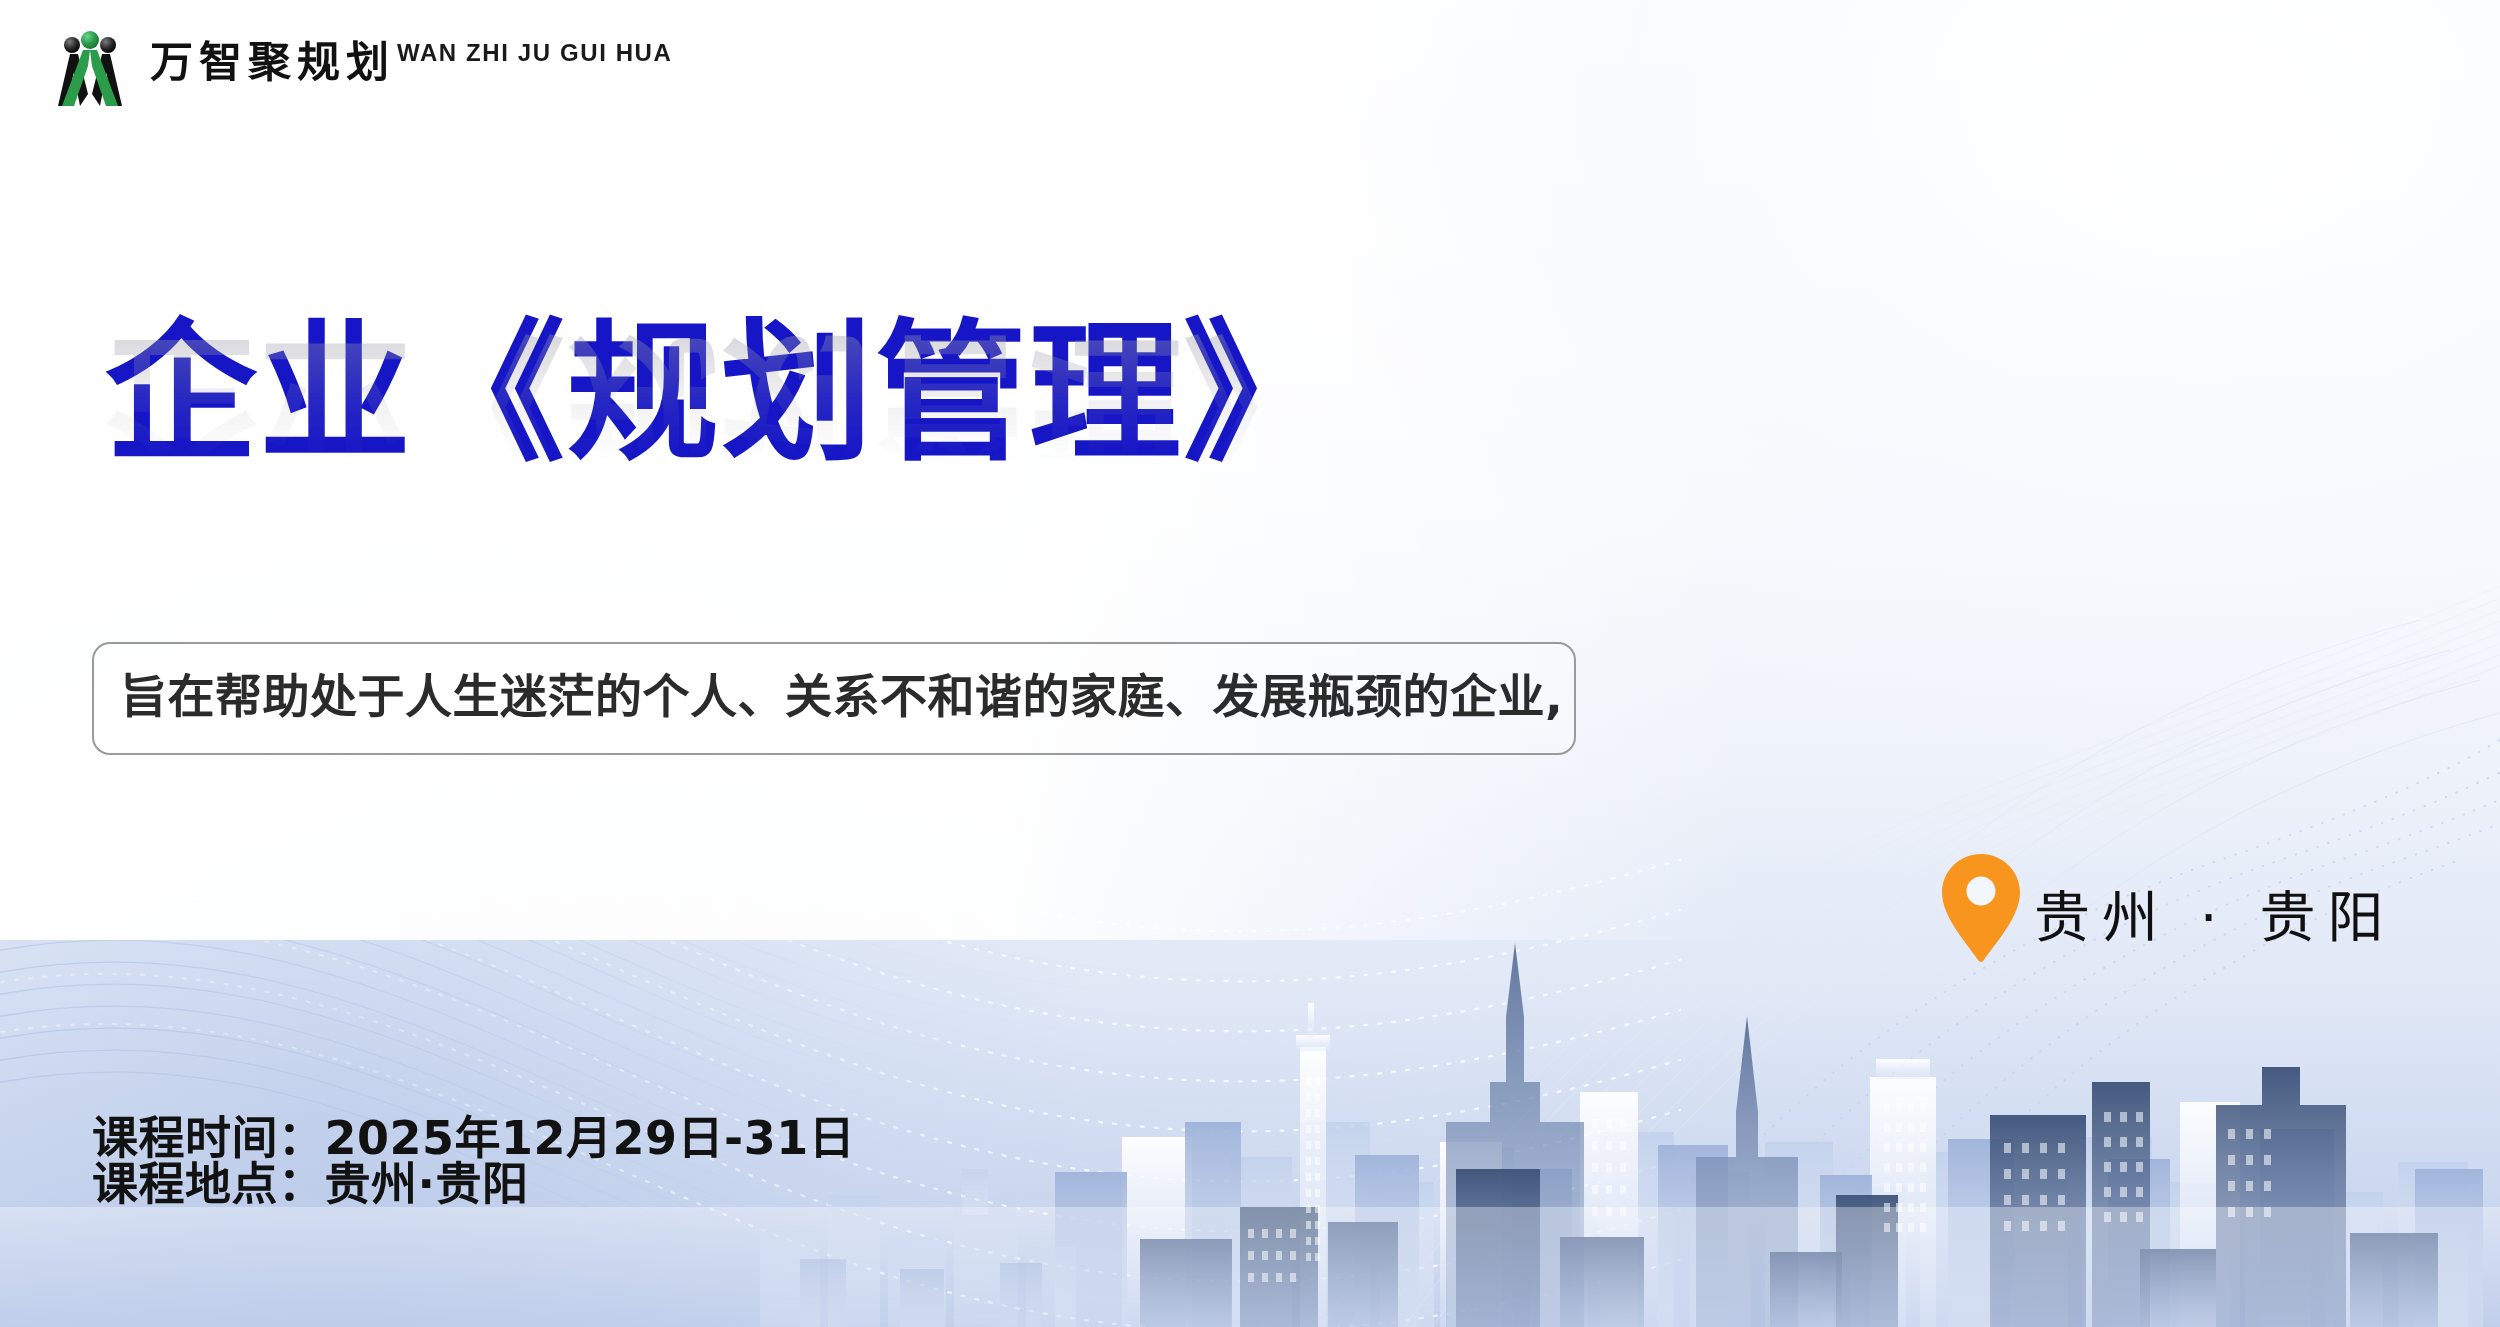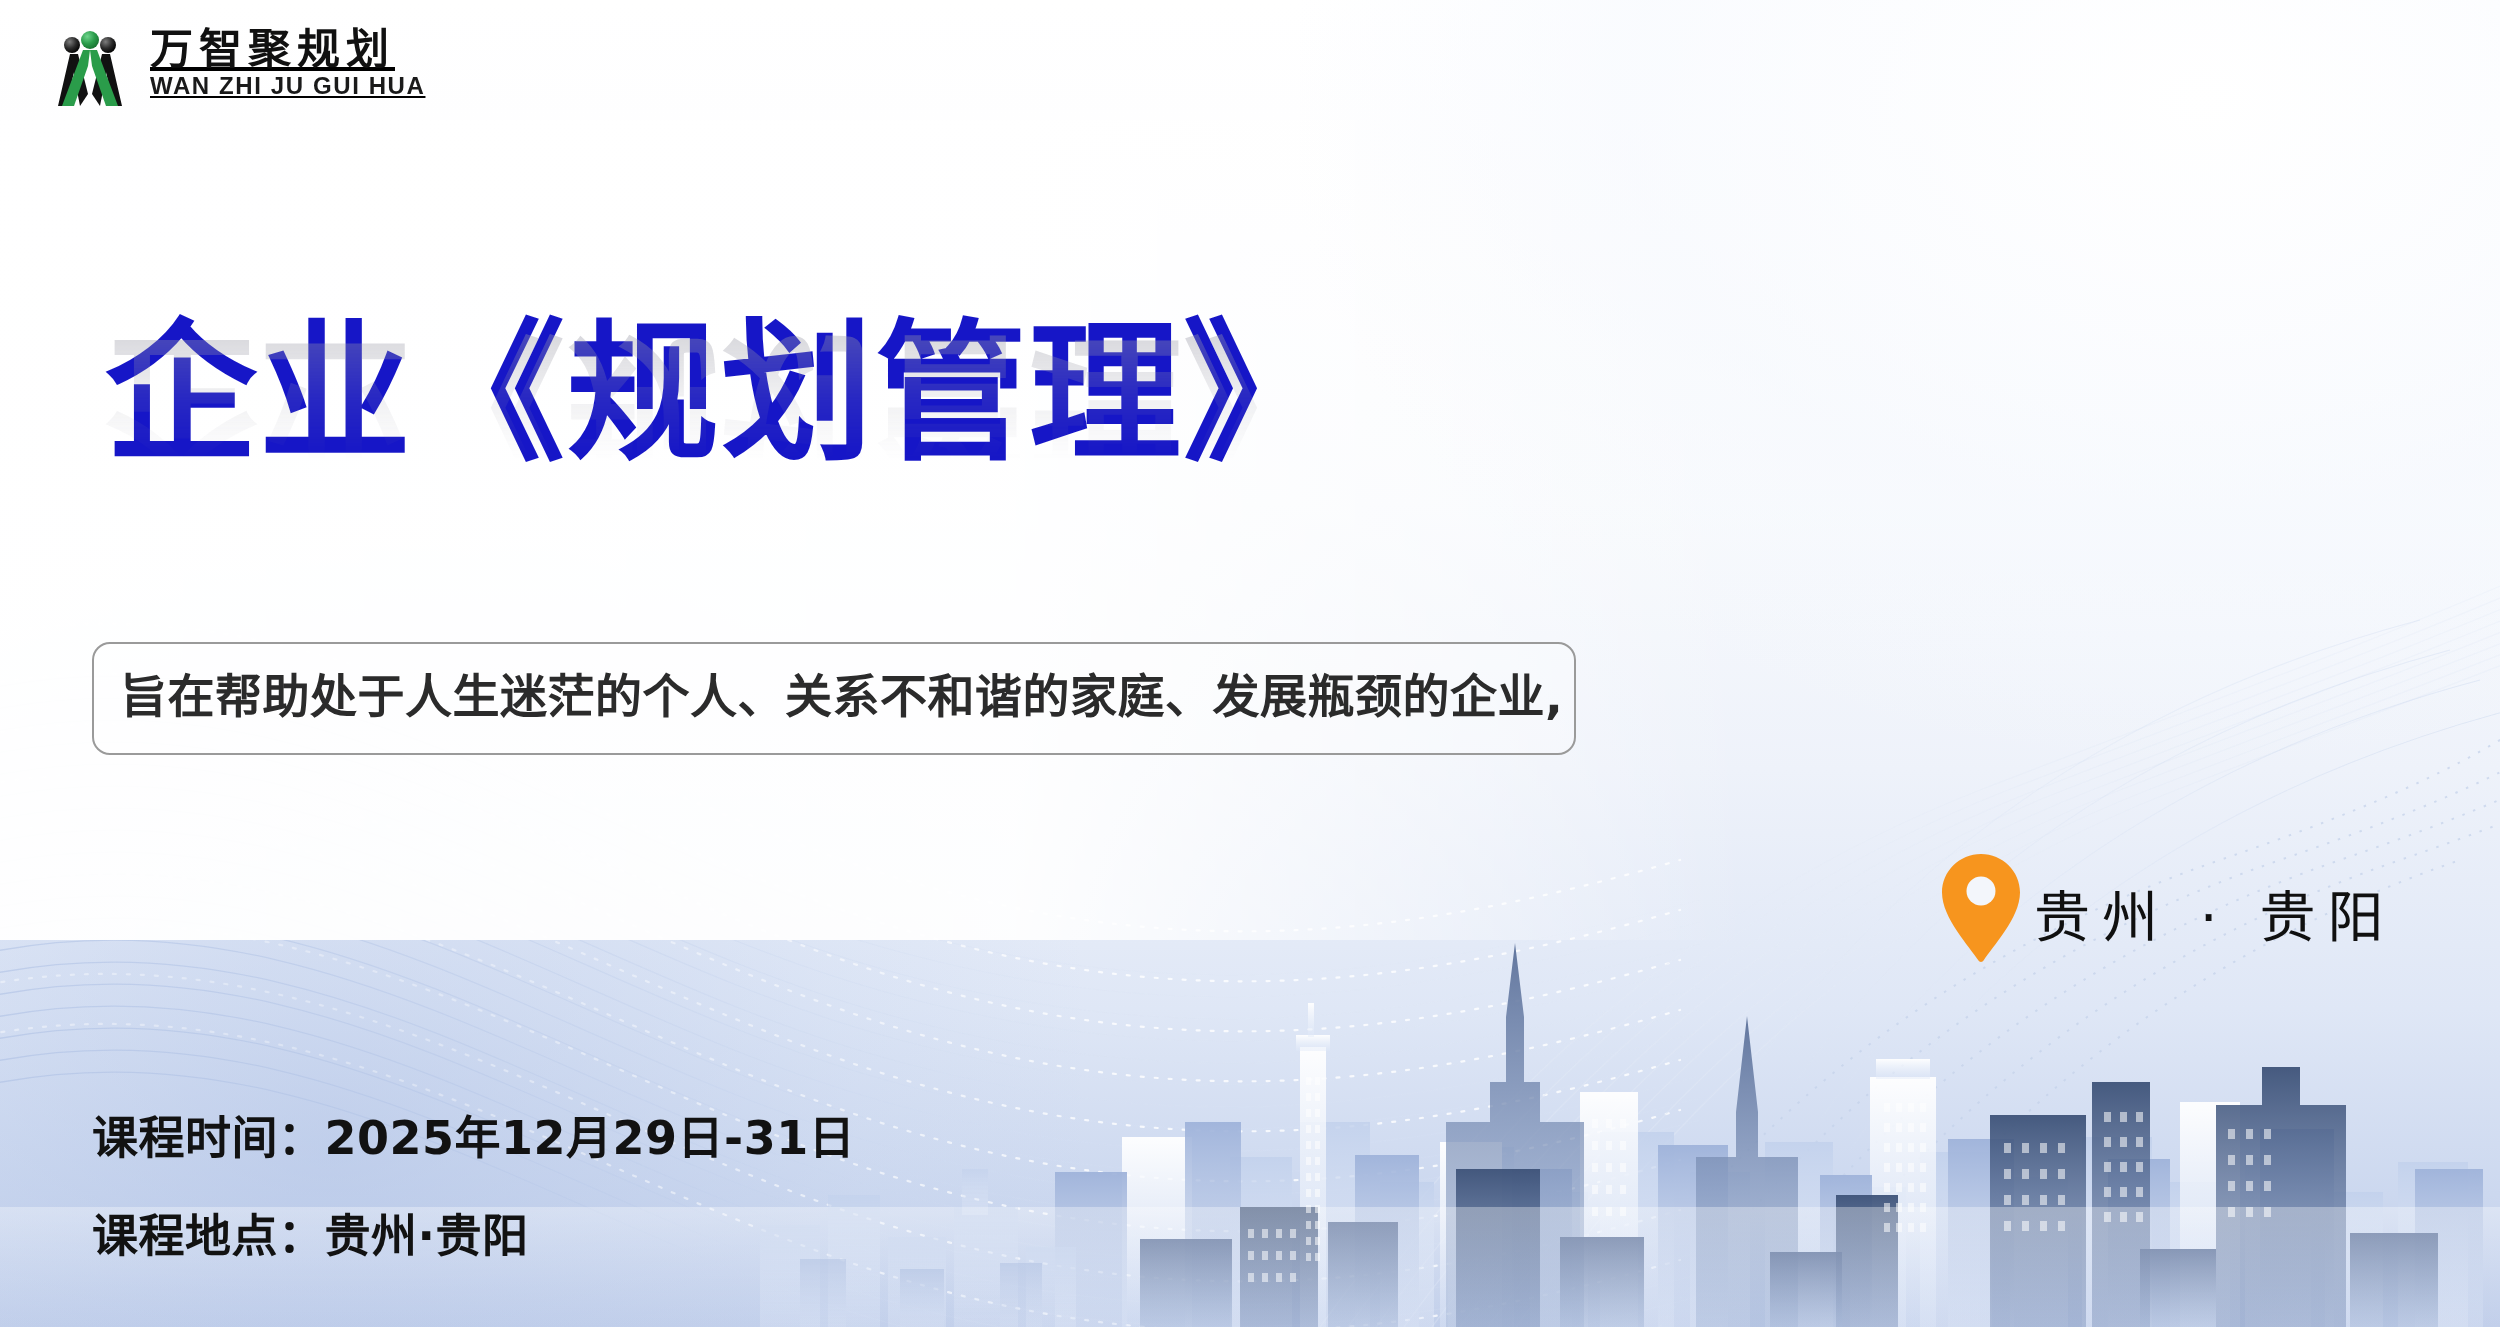--- a/index.html
+++ b/index.html
@@ -33,21 +33,21 @@
   }
   .bg-white-mid{
     position:absolute;left:0;top:120px;width:1750px;height:820px;
     background:linear-gradient(to right, rgba(255,255,255,.97) 0%, rgba(255,255,255,.93) 58%, rgba(255,255,255,0) 100%);
   }
   
   .logo-block{
     position:absolute;left:48px;top:20px;display:flex;align-items:center;gap:18px;
   }
   .logo-mark{width:84px;height:86px;flex:0 0 auto;}
-  .logo-text{display:flex;flex-direction:column;gap:2px;text-decoration:underline;}
+  .logo-text{display:flex;flex-direction:row;gap:2px;}
   .logo-cn{
     font-family:"Liberation Serif","DejaVu Serif",serif;
     font-size:43px;font-weight:700;color:#111;letter-spacing:6px;line-height:1.02;
   }
   .logo-en{
     font-size:24px;font-weight:700;color:#1a1a1a;letter-spacing:1.6px;line-height:1;
     font-family:"Liberation Sans",sans-serif;
   }
   
   .title-wrap{position:absolute;left:92px;top:318px;width:1600px;margin-left:13px;}
@@ -86,21 +86,21 @@
     position:absolute;left:128px;top:848px;
     font-family:"DejaVu Sans","Liberation Sans",sans-serif;
     font-size:62px;font-weight:800;color:#121212;letter-spacing:7px;
     white-space:nowrap;line-height:1;
   }
   
   .info-block{position:absolute;left:92px;top:1115px;}
   .info-line{
     font-family:"DejaVu Sans","Liberation Sans",sans-serif;
     font-size:46px;font-weight:600;color:#121212;line-height:1;
-    white-space:nowrap;margin-bottom:52px;letter-spacing:.5px;
+    white-space:nowrap;letter-spacing:.5px;
   }
   .info-line:last-child{margin-bottom:8px;}
   
   .loc-block{
     position:absolute;left:1940px;top:852px;width:400px;
     display:flex;flex-direction:row;align-items:center;
   }
   .pin-icon{width:82px;height:112px;display:block;}
   .loc-name{
     margin-top:20px;

